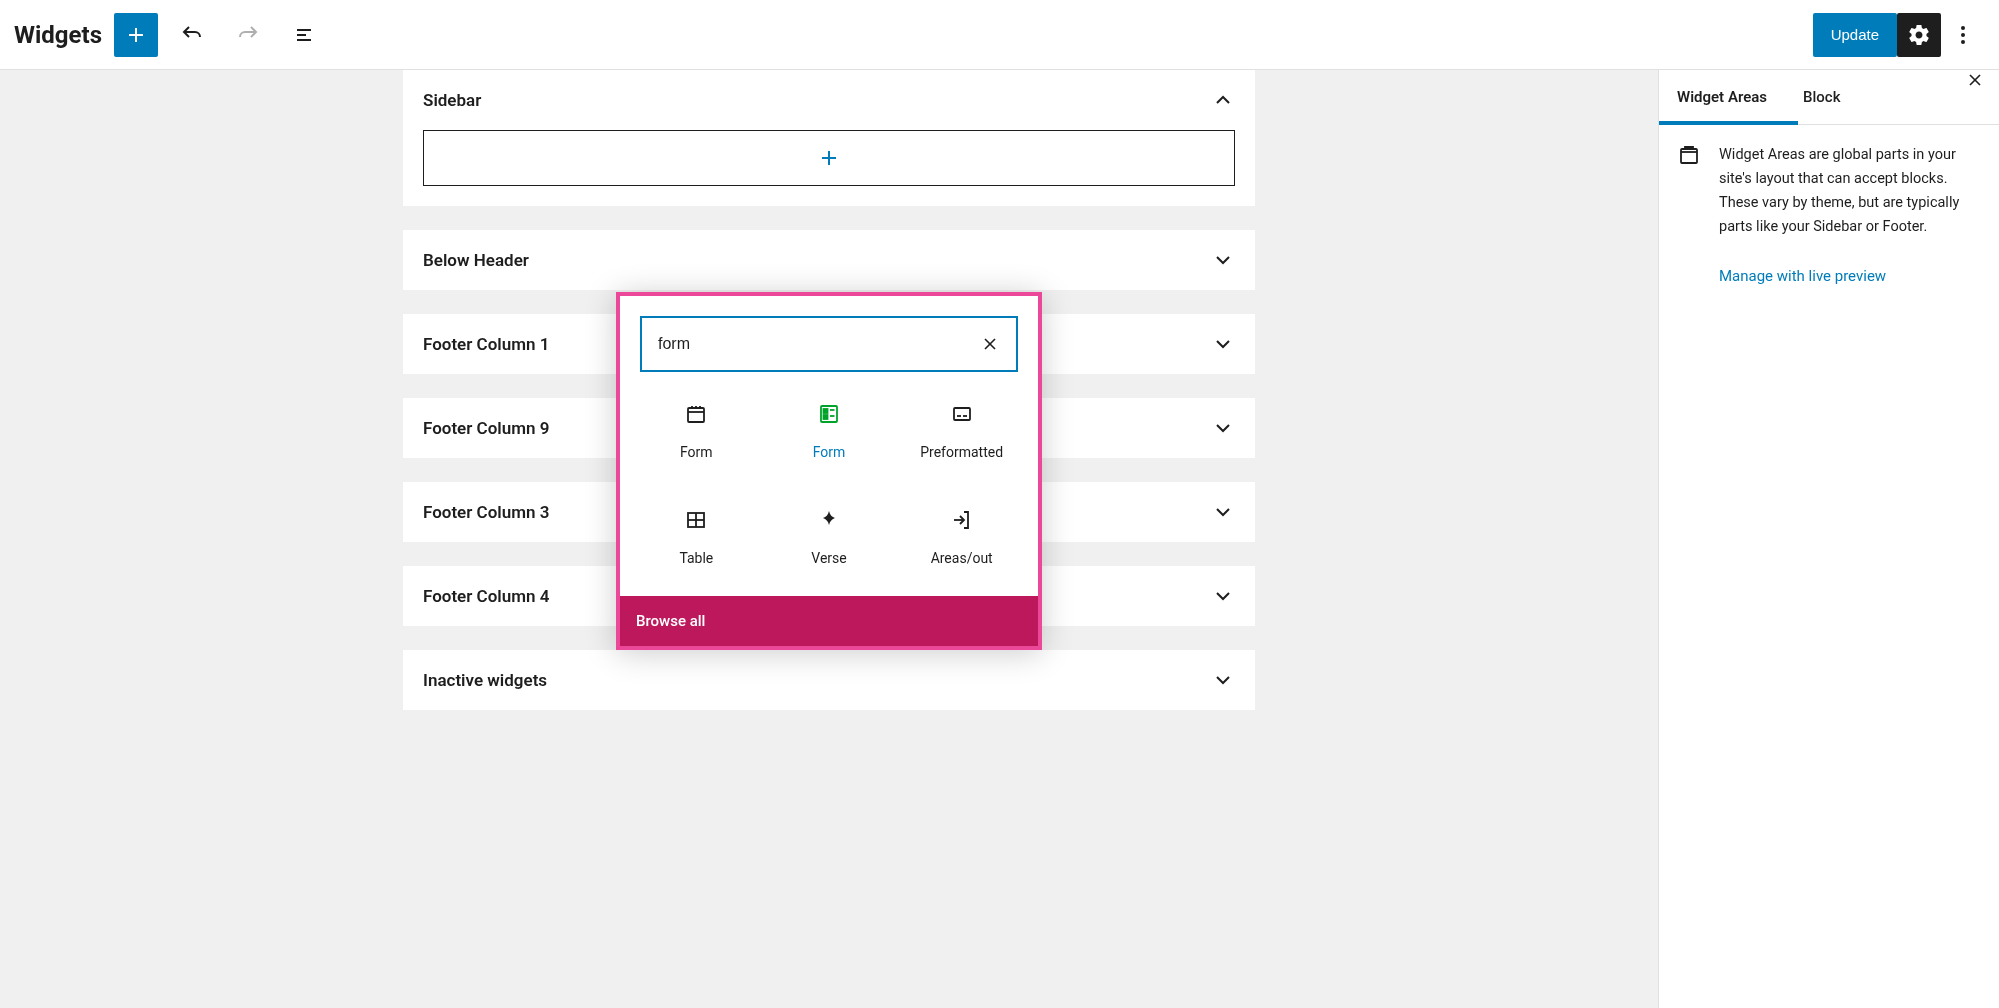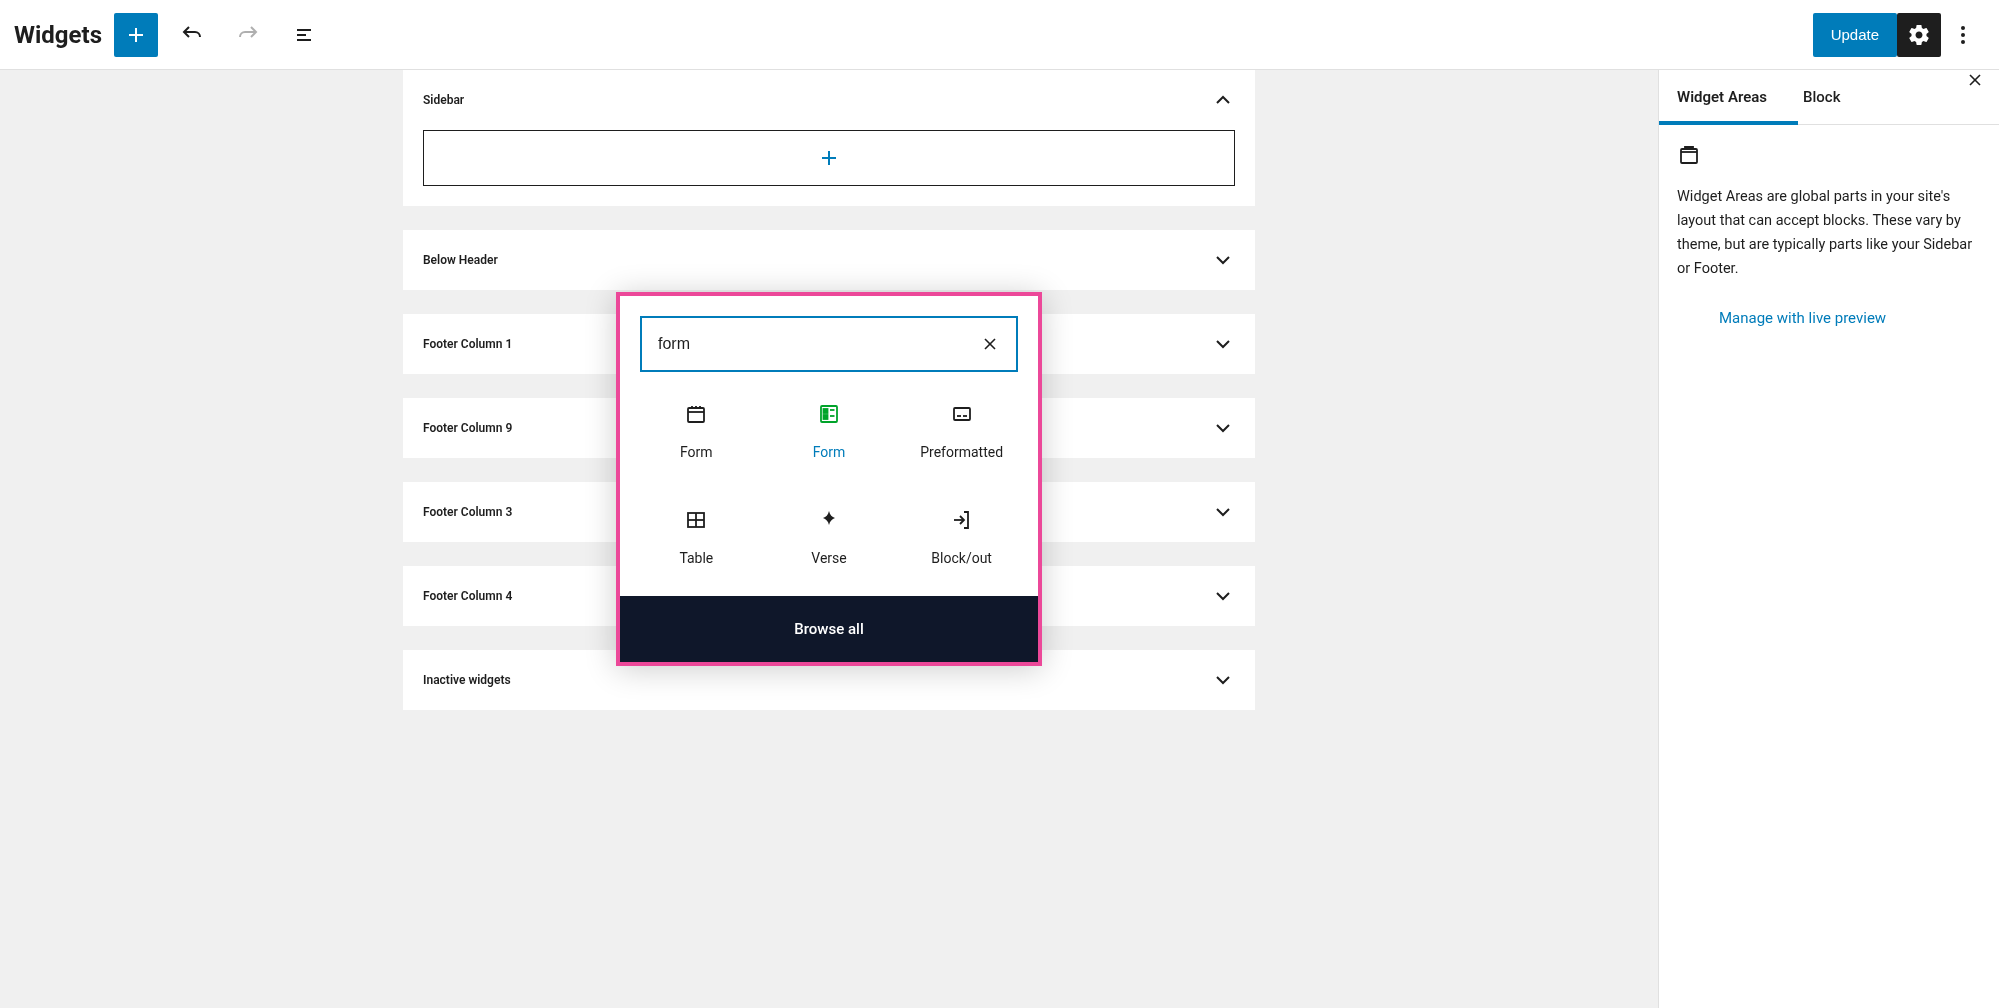--- a/index.html
+++ b/index.html
@@ -54,21 +54,21 @@
   background: #fff;
   margin-top: 24px;
 }
 .area:first-child { margin-top: 0; }
 .area-header {
   display: flex;
   align-items: center;
   justify-content: space-between;
   padding: 18px 20px;
   cursor: pointer;
-  font-size: 12px;
+  font-size: 17px;
   font-weight: 600;
 }
 .chev { width: 24px; height: 24px; }
 .area-body { padding: 0 20px 20px; }
 .add-block {
   border: 1px solid #1e1e1e;
   height: 56px;
   display: flex;
   align-items: center;
   justify-content: center;
@@ -106,41 +106,41 @@
   row-gap: 28px;
 }
 .block-item {
   display: flex; flex-direction: column; align-items: center;
   gap: 18px; cursor: pointer; font-size: 14px; color: #1e1e1e;
   padding: 10px 0;
 }
 .block-item.highlight { color: #007cba; }
 .block-item .icon { width: 24px; height: 24px; display:flex; align-items:center; justify-content:center; }
 .browse-all {
-  background: #0f172a; color: #fff; text-align: center;
-  padding: 24px; font-size: 15px; font-weight: 500; cursor: pointer;
+  background: #be185d; color: #fff; 
+  padding: 16px; font-size: 15px; font-weight: 500; cursor: pointer;
 }
 
 .sidebar-panel {
   width: 341px;
   background: #fff;
   border-left: 1px solid #e0e0e0;
   flex-shrink: 0;
 }
 .side-tabs {
   display: flex; align-items: flex-start; position: relative;
   border-bottom: 1px solid #e0e0e0;
 }
 .side-tab {
   padding: 18px 18px; font-size: 15px; font-weight: 500; cursor: pointer; color: #1e1e1e;
 }
 .side-tab.active { font-weight: 600; }
 .tab-indicator { position:absolute; bottom:-1px; left:0; width:139px; height:4px; background:#007cba; }
 .side-close { margin-left: auto; padding: 0 14px; cursor:pointer; display:flex; align-items:center; }
-.side-content { padding: 18px 18px; display:flex; gap:18px;flex-direction:column; }
+.side-content { padding: 18px 18px; display:flex; gap:18px; }
 .side-icon { width: 24px; height: 24px; flex-shrink:0; }
 .side-desc { font-size: 14.5px; line-height: 1.65; color: #1e1e1e; }
 .side-link { color: #007cba; text-decoration: none; display:block; padding: 10px 18px 18px 60px; font-size: 15px; cursor:pointer; }
 </style>
 </head>
 <body>
 
 <div class="header">
   <div class="header-left">
     <span class="page-title">Widgets</span>
@@ -322,21 +322,21 @@
             <span>Verse</span>
           </div>
           <div class="block-item">
             <div class="icon">
               <svg viewBox="0 0 24 24" fill="none" stroke="#1e1e1e" stroke-width="1.8">
                 <path d="M14 4h4v16h-4"></path>
                 <path d="M4 12h10"></path>
                 <path d="M10 8l4 4-4 4"></path>
               </svg>
             </div>
-            <span>Block/out</span>
+            <span>Areas/out</span>
           </div>
         </div>
       <div class="browse-all">Browse all</div>
     </div>
   </div>
 
   <div class="sidebar-panel">
     <div class="side-tabs">
       <div class="side-tab active">Widget Areas</div>
       <div class="side-tab">Block</div>

